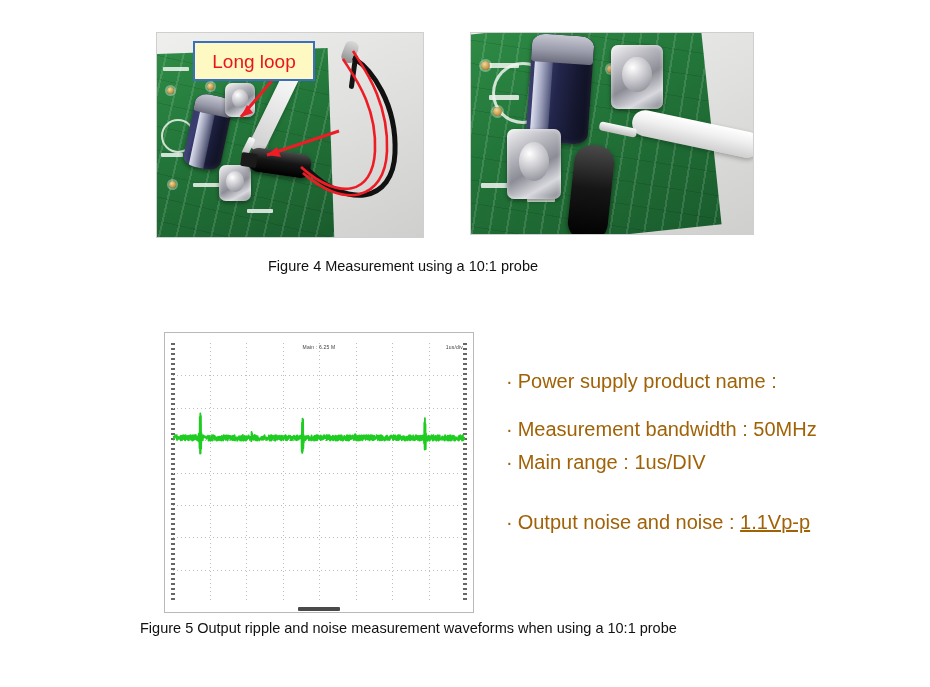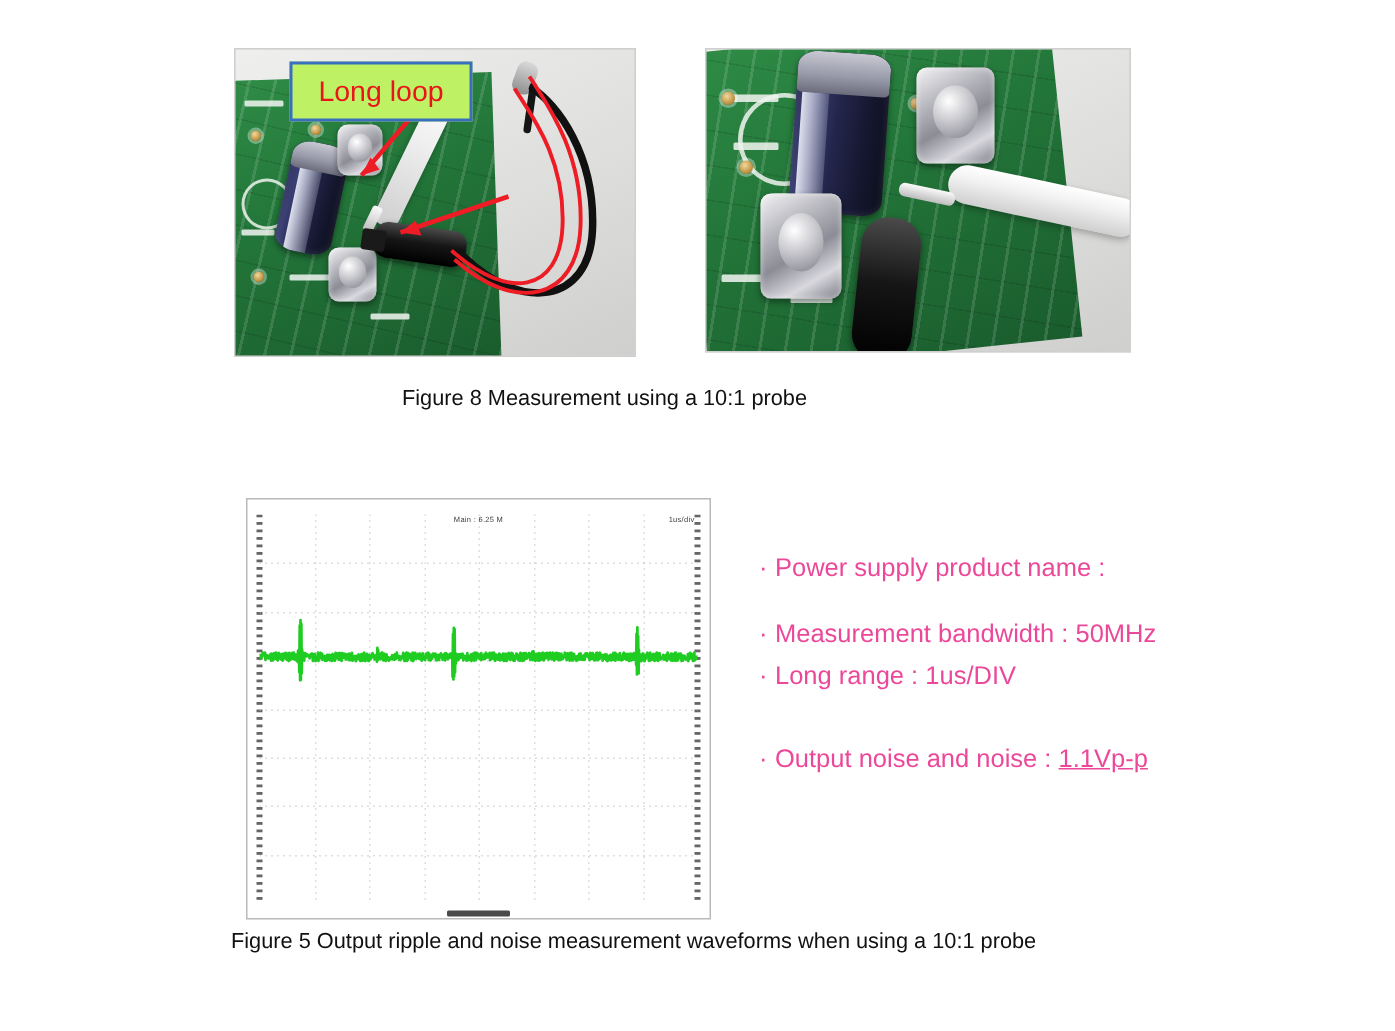--- a/index.html
+++ b/index.html
@@ -101,40 +101,40 @@
     box-shadow: 0 2px 5px rgba(0,0,0,.5);
   }
 
   
   .ann-svg { position:absolute; inset:0; pointer-events:none; }
 
   .long-loop-box {
     position: absolute;
     left: 36px; top: 8px;
     width: 118px; height: 36px;
-    background: #bef264;
+    background: #fef9c3;
     border: 2px solid #3a6fbf;
     display: flex; align-items: center; justify-content: center;
   }
   .long-loop-box span {
     color: #e8161a;
     font-size: 19px;
     line-height: 1;
     white-space: nowrap;
   }
 
   
   .caption {
     position: absolute;
     font-size: 14.5px;
     color: #111;
     white-space: nowrap;
   }
   #caption-fig4 { left: 268px; top: 258px; }
-  #caption-fig5 { left: 154px; top: 620px; }
+  #caption-fig5 { left: 140px; top: 620px; }
 
   
   #scope {
     position: absolute;
     left: 164px; top: 332px;
     width: 310px; height: 281px;
     background: #ffffff;
     border: 1px solid #b9b9b9;
     box-sizing: border-box;
   }
@@ -183,23 +183,23 @@
     border-radius: 1px;
   }
 
   #waveform { position:absolute; inset:0; }
 
   
   #spec-list {
     position: absolute;
     left: 506px; top: 366px;
     width: 400px;
-    font-size: 17px;
+    font-size: 20px;
     line-height: 1.52;
-    color: #ec4899;
+    color: #a16207;
   }
   .spec-item { display: block; margin: 0 0 2px 0; white-space: nowrap; }
   .spec-item .bullet { margin-right: 5px; }
   .spec-cont { display:block; padding-left: 14px; white-space: nowrap; }
   .spec-gap { height: 16px; }
   .spec-gap-lg { height: 28px; }
   .underline-val { text-decoration: underline; }
 </style>
 </head>
 <body>
@@ -281,21 +281,21 @@
     <div class="connector" style="left:140px; top:12px; width:52px; height:64px;"></div>
     <div class="connector" style="left:36px; top:96px; width:54px; height:70px;"></div>
 
     <div class="probe-body" style="left:160px; top:88px; width:130px; height:26px; border-radius:13px; transform:rotate(12deg);"></div>
     <div class="probe-tip" style="left:128px; top:92px; width:38px; height:9px; transform:rotate(12deg); border-radius:4px;"></div>
 
     <div class="clip-body" style="left:100px; top:112px; width:40px; height:96px; border-radius:18px; transform:rotate(6deg);"></div>
   </div>
 </div>
 
-<div class="caption" id="caption-fig4">Figure 8 Measurement using a 10:1 probe</div>
+<div class="caption" id="caption-fig4">Figure 4 Measurement using a 10:1 probe</div>
 
 <div id="scope">
   <div id="scope-screen">
 
     <div class="axis-left"></div>
     <div class="axis-right"></div>
 
     <div class="grid-v" style="left:12.5%"></div>
     <div class="grid-v" style="left:25%"></div>
     <div class="grid-v" style="left:37.5%"></div>
@@ -329,21 +329,21 @@
   </span>
 
   <span class="spec-gap" style="display:block;"></span>
 
   <span class="spec-item">
     <span class="bullet">·</span><span>Measurement bandwidth : 50MHz</span>
   </span>
 
 
   <span class="spec-item">
-    <span class="bullet">·</span><span>Long range : 1us/DIV</span>
+    <span class="bullet">·</span><span>Main range : 1us/DIV</span>
   </span>
 
   <span class="spec-gap-lg" style="display:block;"></span>
 
   <span class="spec-item">
     <span class="bullet">·</span><span>Output noise and noise :</span><span>&nbsp;</span><span class="underline-val">1.1Vp-p</span>
   </span>
 </div>
 
 <div class="caption" id="caption-fig5">Figure 5 Output ripple and noise measurement waveforms when using a 10:1 probe</div>

